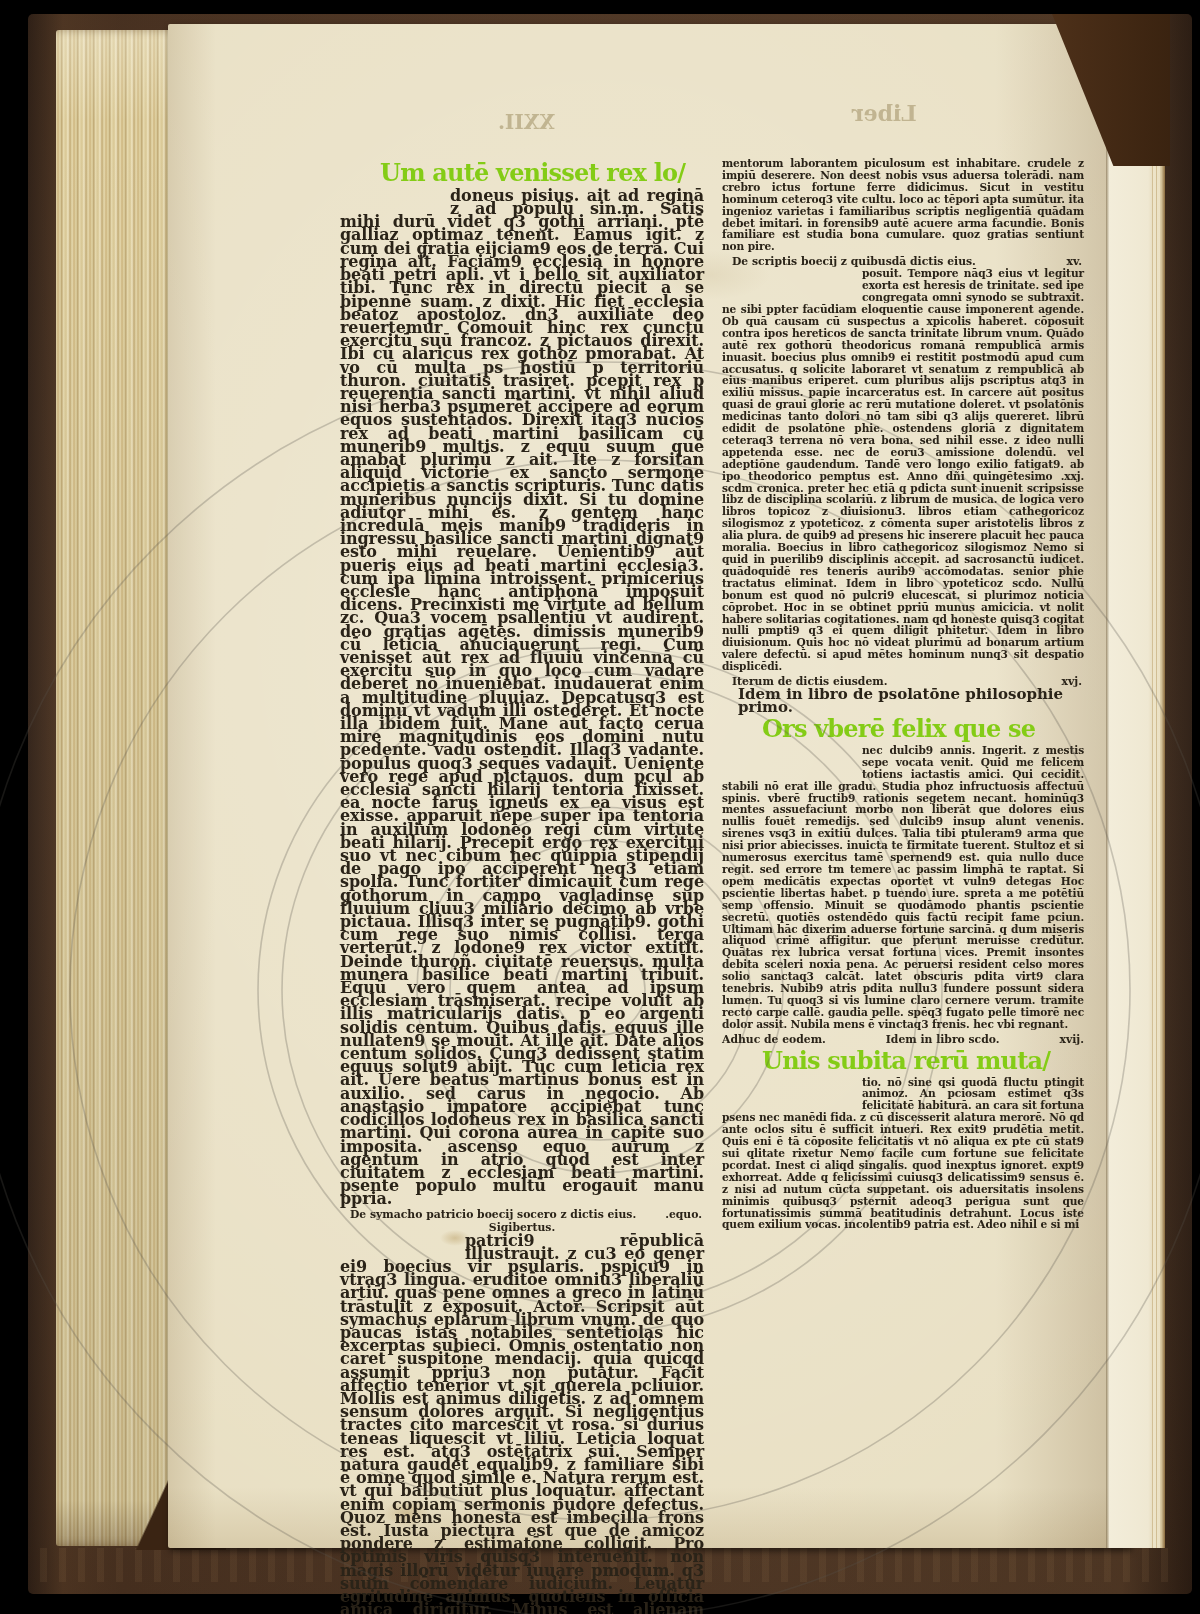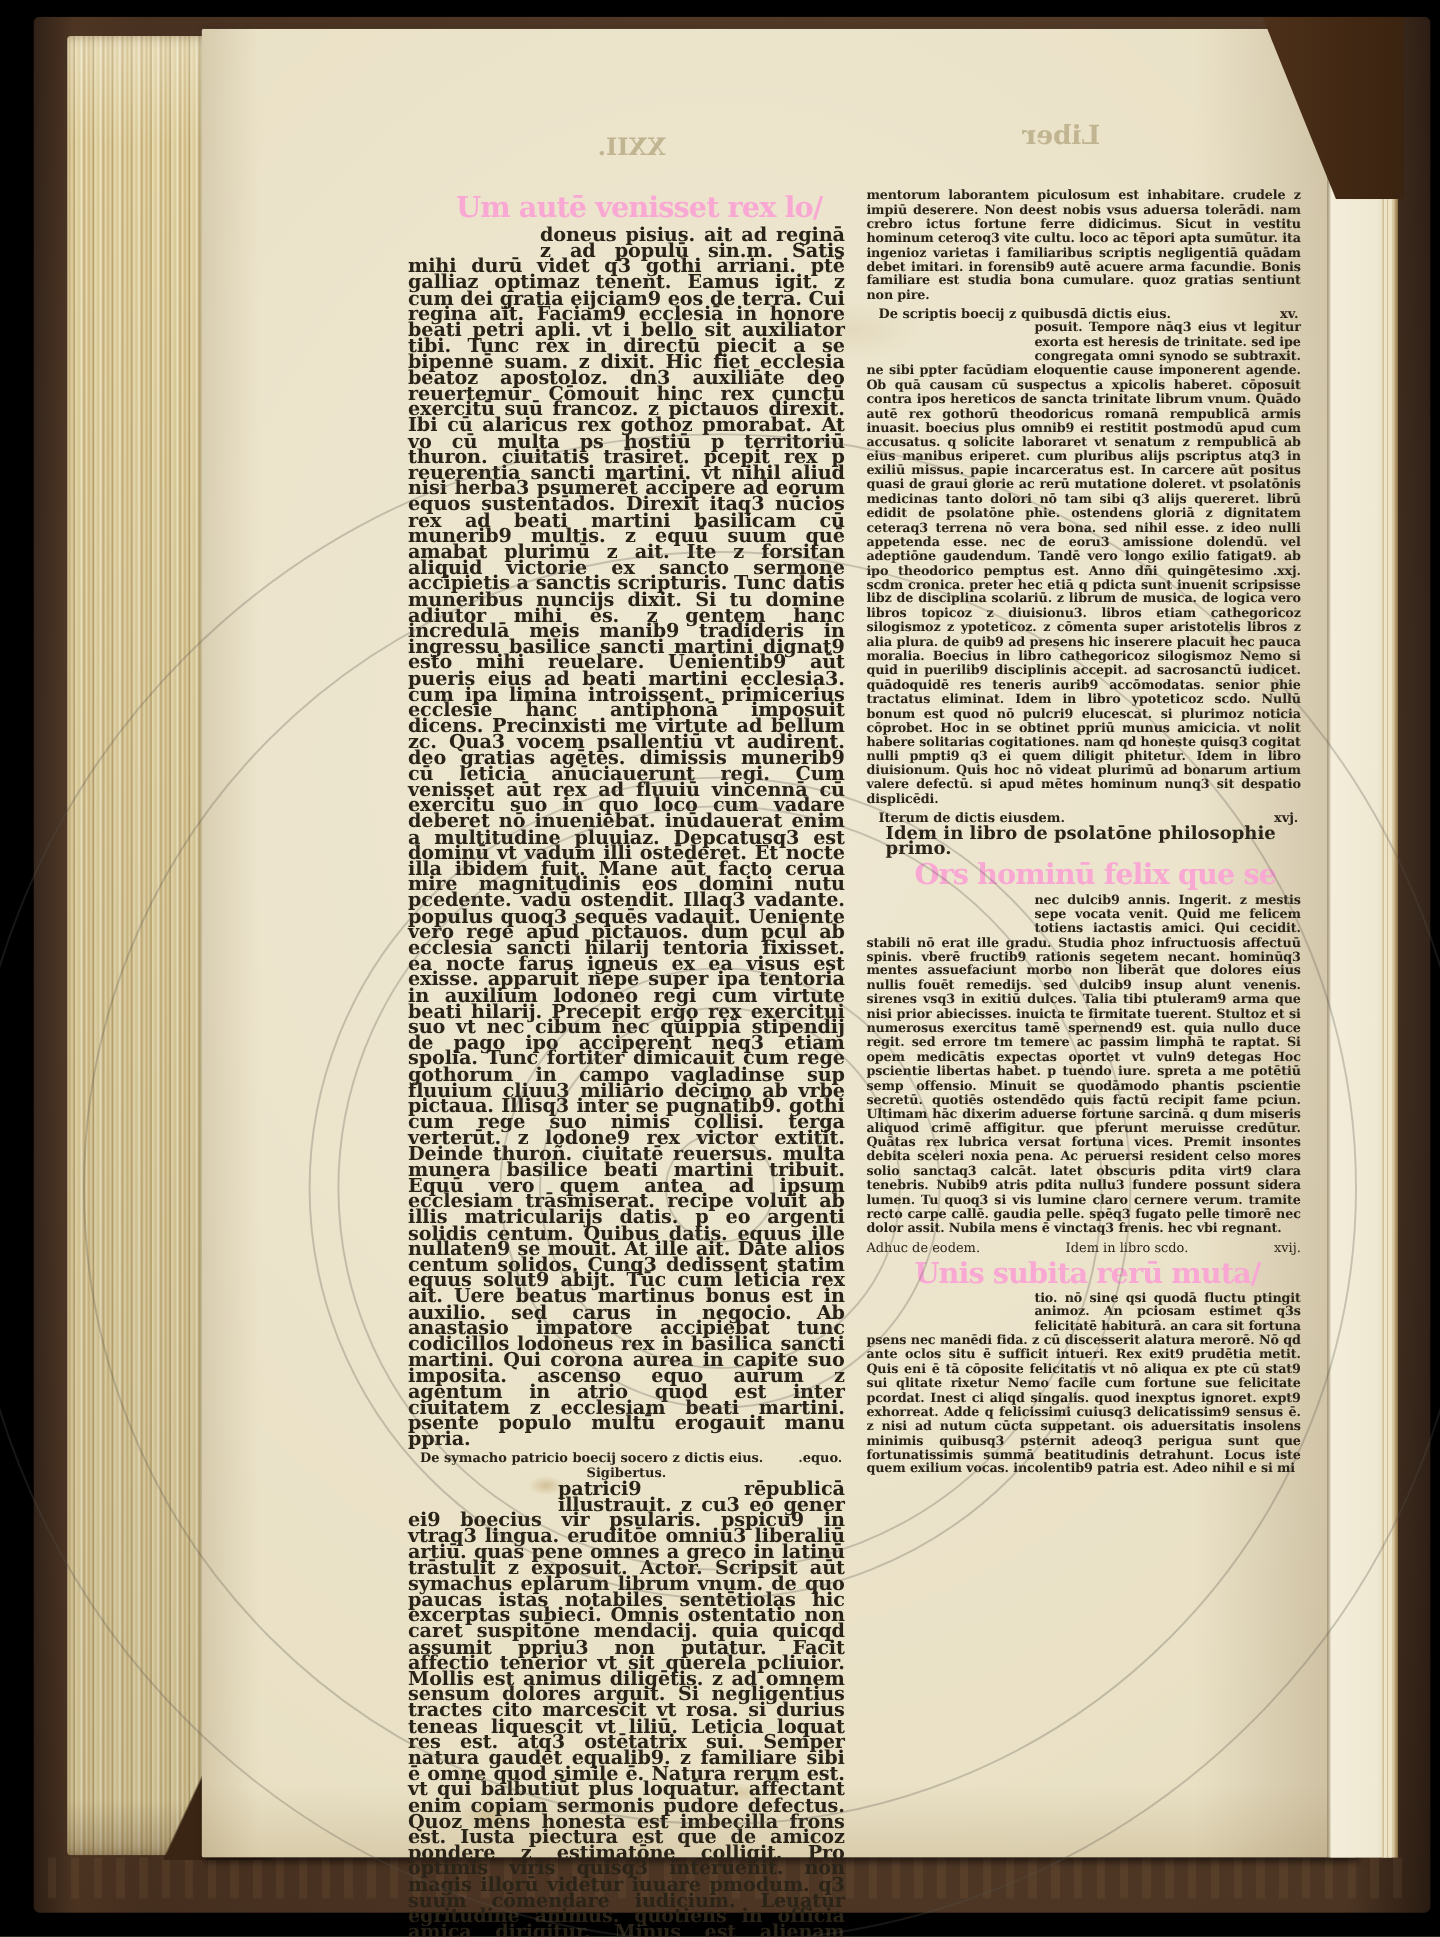--- a/index.html
+++ b/index.html
@@ -70,30 +70,30 @@
   }
   
   .col{color:#2a2318;}
   .col-left{left:340px;top:158px;width:364px;}
   .col-right{left:722px;top:158px;width:362px;}
   .col p{margin:0;text-align:justify;font-weight:bold;}
   .col-left p{font-size:16px;line-height:13.2px;letter-spacing:-0.1px;}
   .col-right p{font-size:10.6px;line-height:11.9px;letter-spacing:-0.1px;}
   .heading{
     font-size:24px;line-height:1.12;font-weight:bold;letter-spacing:-0.8px;
-    margin:2px 0 2px 40px;white-space:nowrap;color:#f9a8d4;
+    margin:2px 0 2px 40px;white-space:nowrap;color:#84cc16;
   }
   .sp{float:left;height:26px;}
   .sp110{width:110px;} .sp125{width:125px;} .sp140{width:140px;}
   .rubric{display:flex;font-weight:bold;font-size:10.8px;line-height:13px;margin-top:2px;text-align:center;}
   .rubric .rtext{padding-left:10px;}
   .rubric .rref{margin-left:auto;padding-right:2px;}
   .byline{text-align:center;font-weight:bold;font-size:10.8px;line-height:13px;}
   .subline{font-weight:bold;font-size:15px;line-height:13px;padding-left:16px;}
-  .rubric3{display:flex;justify-content:space-between;font-weight:normal;font-size:10.8px;line-height:13px;margin-top:2px;}
+  .rubric3{display:flex;justify-content:space-between;font-weight:bold;font-size:10.8px;line-height:13px;margin-top:2px;}
   
   .showthrough{
     color:rgba(158,142,98,0.55);transform:scaleX(-1);
     font-weight:bold;filter:blur(0.6px);
   }
   .st-folio{left:498px;top:110px;font-size:20px;}
   .st-title{left:852px;top:100px;font-size:22px;}
   
   .stain{border-radius:50%;}
   .stain1{left:440px;top:1230px;width:30px;height:16px;background:radial-gradient(closest-side, rgba(165,130,60,0.35), rgba(0,0,0,0));}
@@ -140,21 +140,21 @@
   <div class="rubric">
     <span class="rtext">De scriptis boecij z quibusdā dictis eius.</span>
     <span class="rref">xv.</span>
   </div>
   <p><span class="sp sp140"></span><span>posuit. Tempore nāq3 eius vt legitur exorta est heresis de trinitate. sed ipe congregata omni synodo se subtraxit. ne sibi ppter facūdiam eloquentie cause imponerent agende. Ob quā causam cū suspectus a xpicolis haberet. cōposuit contra ipos hereticos de sancta trinitate librum vnum. Quādo autē rex gothorū theodoricus romanā rempublicā armis inuasit. boecius plus omnib9 ei restitit postmodū apud cum accusatus. q solicite laboraret vt senatum z rempublicā ab eius manibus eriperet. cum pluribus alijs pscriptus atq3 in exiliū missus. papie incarceratus est. In carcere aūt positus quasi de graui glorie ac rerū mutatione doleret. vt psolatōnis medicinas tanto dolori nō tam sibi q3 alijs quereret. librū edidit de psolatōne phie. ostendens gloriā z dignitatem ceteraq3 terrena nō vera bona. sed nihil esse. z ideo nulli appetenda esse. nec de eoru3 amissione dolendū. vel adeptiōne gaudendum. Tandē vero longo exilio fatigat9. ab ipo theodorico pemptus est. Anno dñi quingētesimo .xxj. scdm cronica. preter hec etiā q pdicta sunt inuenit scripsisse libz de disciplina scolariū. z librum de musica. de logica vero libros topicoz z diuisionu3. libros etiam cathegoricoz silogismoz z ypoteticoz. z cōmenta super aristotelis libros z alia plura. de quib9 ad presens hic inserere placuit hec pauca moralia.  Boecius in libro cathegoricoz silogismoz Nemo si quid in puerilib9 disciplinis accepit. ad sacrosanctū iudicet. quādoquidē res teneris aurib9 accōmodatas. senior phie tractatus eliminat.  Idem in libro ypoteticoz scdo. Nullū bonum est quod nō pulcri9 elucescat. si plurimoz noticia cōprobet. Hoc in se obtinet ppriū munus amicicia. vt nolit habere solitarias cogitationes. nam qd honeste quisq3 cogitat nulli pmpti9 q3 ei quem diligit phitetur.  Idem in libro diuisionum. Quis hoc nō videat plurimū ad bonarum artium valere defectū. si apud mētes hominum nunq3 sit despatio displicēdi.</span></p>
   <div class="rubric">
     <span class="rtext">Iterum de dictis eiusdem.</span>
     <span class="rref">xvj.</span>
   </div>
   <div class="subline">Idem in libro de psolatōne philosophie primo.</div>
-  <div class="heading">Ors hominū felix que se</div>
+  <div class="heading">Ors vberē felix que se</div>
   <p><span class="sp sp140"></span><span>nec dulcib9 annis. Ingerit. z mestis sepe vocata venit. Quid me felicem totiens iactastis amici. Qui cecidit. stabili nō erat ille gradu. Studia phoz infructuosis affectuū spinis. vberē fructib9 rationis segetem necant. hominūq3 mentes assuefaciunt morbo non liberāt que dolores eius nullis fouēt remedijs. sed dulcib9 insup alunt venenis. sirenes vsq3 in exitiū dulces. Talia tibi ptuleram9 arma que nisi prior abiecisses. inuicta te firmitate tuerent. Stultoz et si numerosus exercitus tamē spernend9 est. quia nullo duce regit. sed errore tm temere ac passim limphā te raptat. Si opem medicātis expectas oportet vt vuln9 detegas Hoc pscientie libertas habet. p tuendo iure. spreta a me potētiū semp offensio. Minuit se quodāmodo phantis pscientie secretū. quotiēs ostendēdo quis factū recipit fame pciun. Ultimam hāc dixerim aduerse fortune sarcinā. q dum miseris aliquod crimē affigitur. que pferunt meruisse credūtur. Quātas rex lubrica versat fortuna vices. Premit insontes debita sceleri noxia pena. Ac peruersi resident celso mores solio sanctaq3 calcāt. latet obscuris pdita virt9 clara tenebris. Nubib9 atris pdita nullu3 fundere possunt sidera lumen. Tu quoq3 si vis lumine claro cernere verum. tramite recto carpe callē. gaudia pelle. spēq3 fugato pelle timorē nec dolor assit. Nubila mens ē vinctaq3 frenis. hec vbi regnant.</span></p>
   <div class="rubric3">
     <span>Adhuc de eodem.</span>
     <span>Idem in libro scdo.</span>
     <span>xvij.</span>
   </div>
   <div class="heading">Unis subita rerū muta/</div>
   <p><span class="sp sp140"></span><span>tio. nō sine qsi quodā fluctu ptingit animoz. An pciosam estimet q3s felicitatē habiturā. an cara sit fortuna psens nec manēdi fida. z cū discesserit alatura merorē. Nō qd ante oclos situ ē sufficit intueri. Rex exit9 prudētia metit. Quis eni ē tā cōposite felicitatis vt nō aliqua ex pte cū stat9 sui qlitate rixetur Nemo facile cum fortune sue felicitate pcordat. Inest ci aliqd singalis. quod inexptus ignoret. expt9 exhorreat. Adde q felicissimi cuiusq3 delicatissim9 sensus ē. z nisi ad nutum cūcta suppetant. ois aduersitatis insolens minimis quibusq3 psternit adeoq3 perigua sunt que fortunatissimis summā beatitudinis detrahunt. Locus iste quem exilium vocas. incolentib9 patria est. Adeo nihil e si mi</span></p>
 </div>
 

